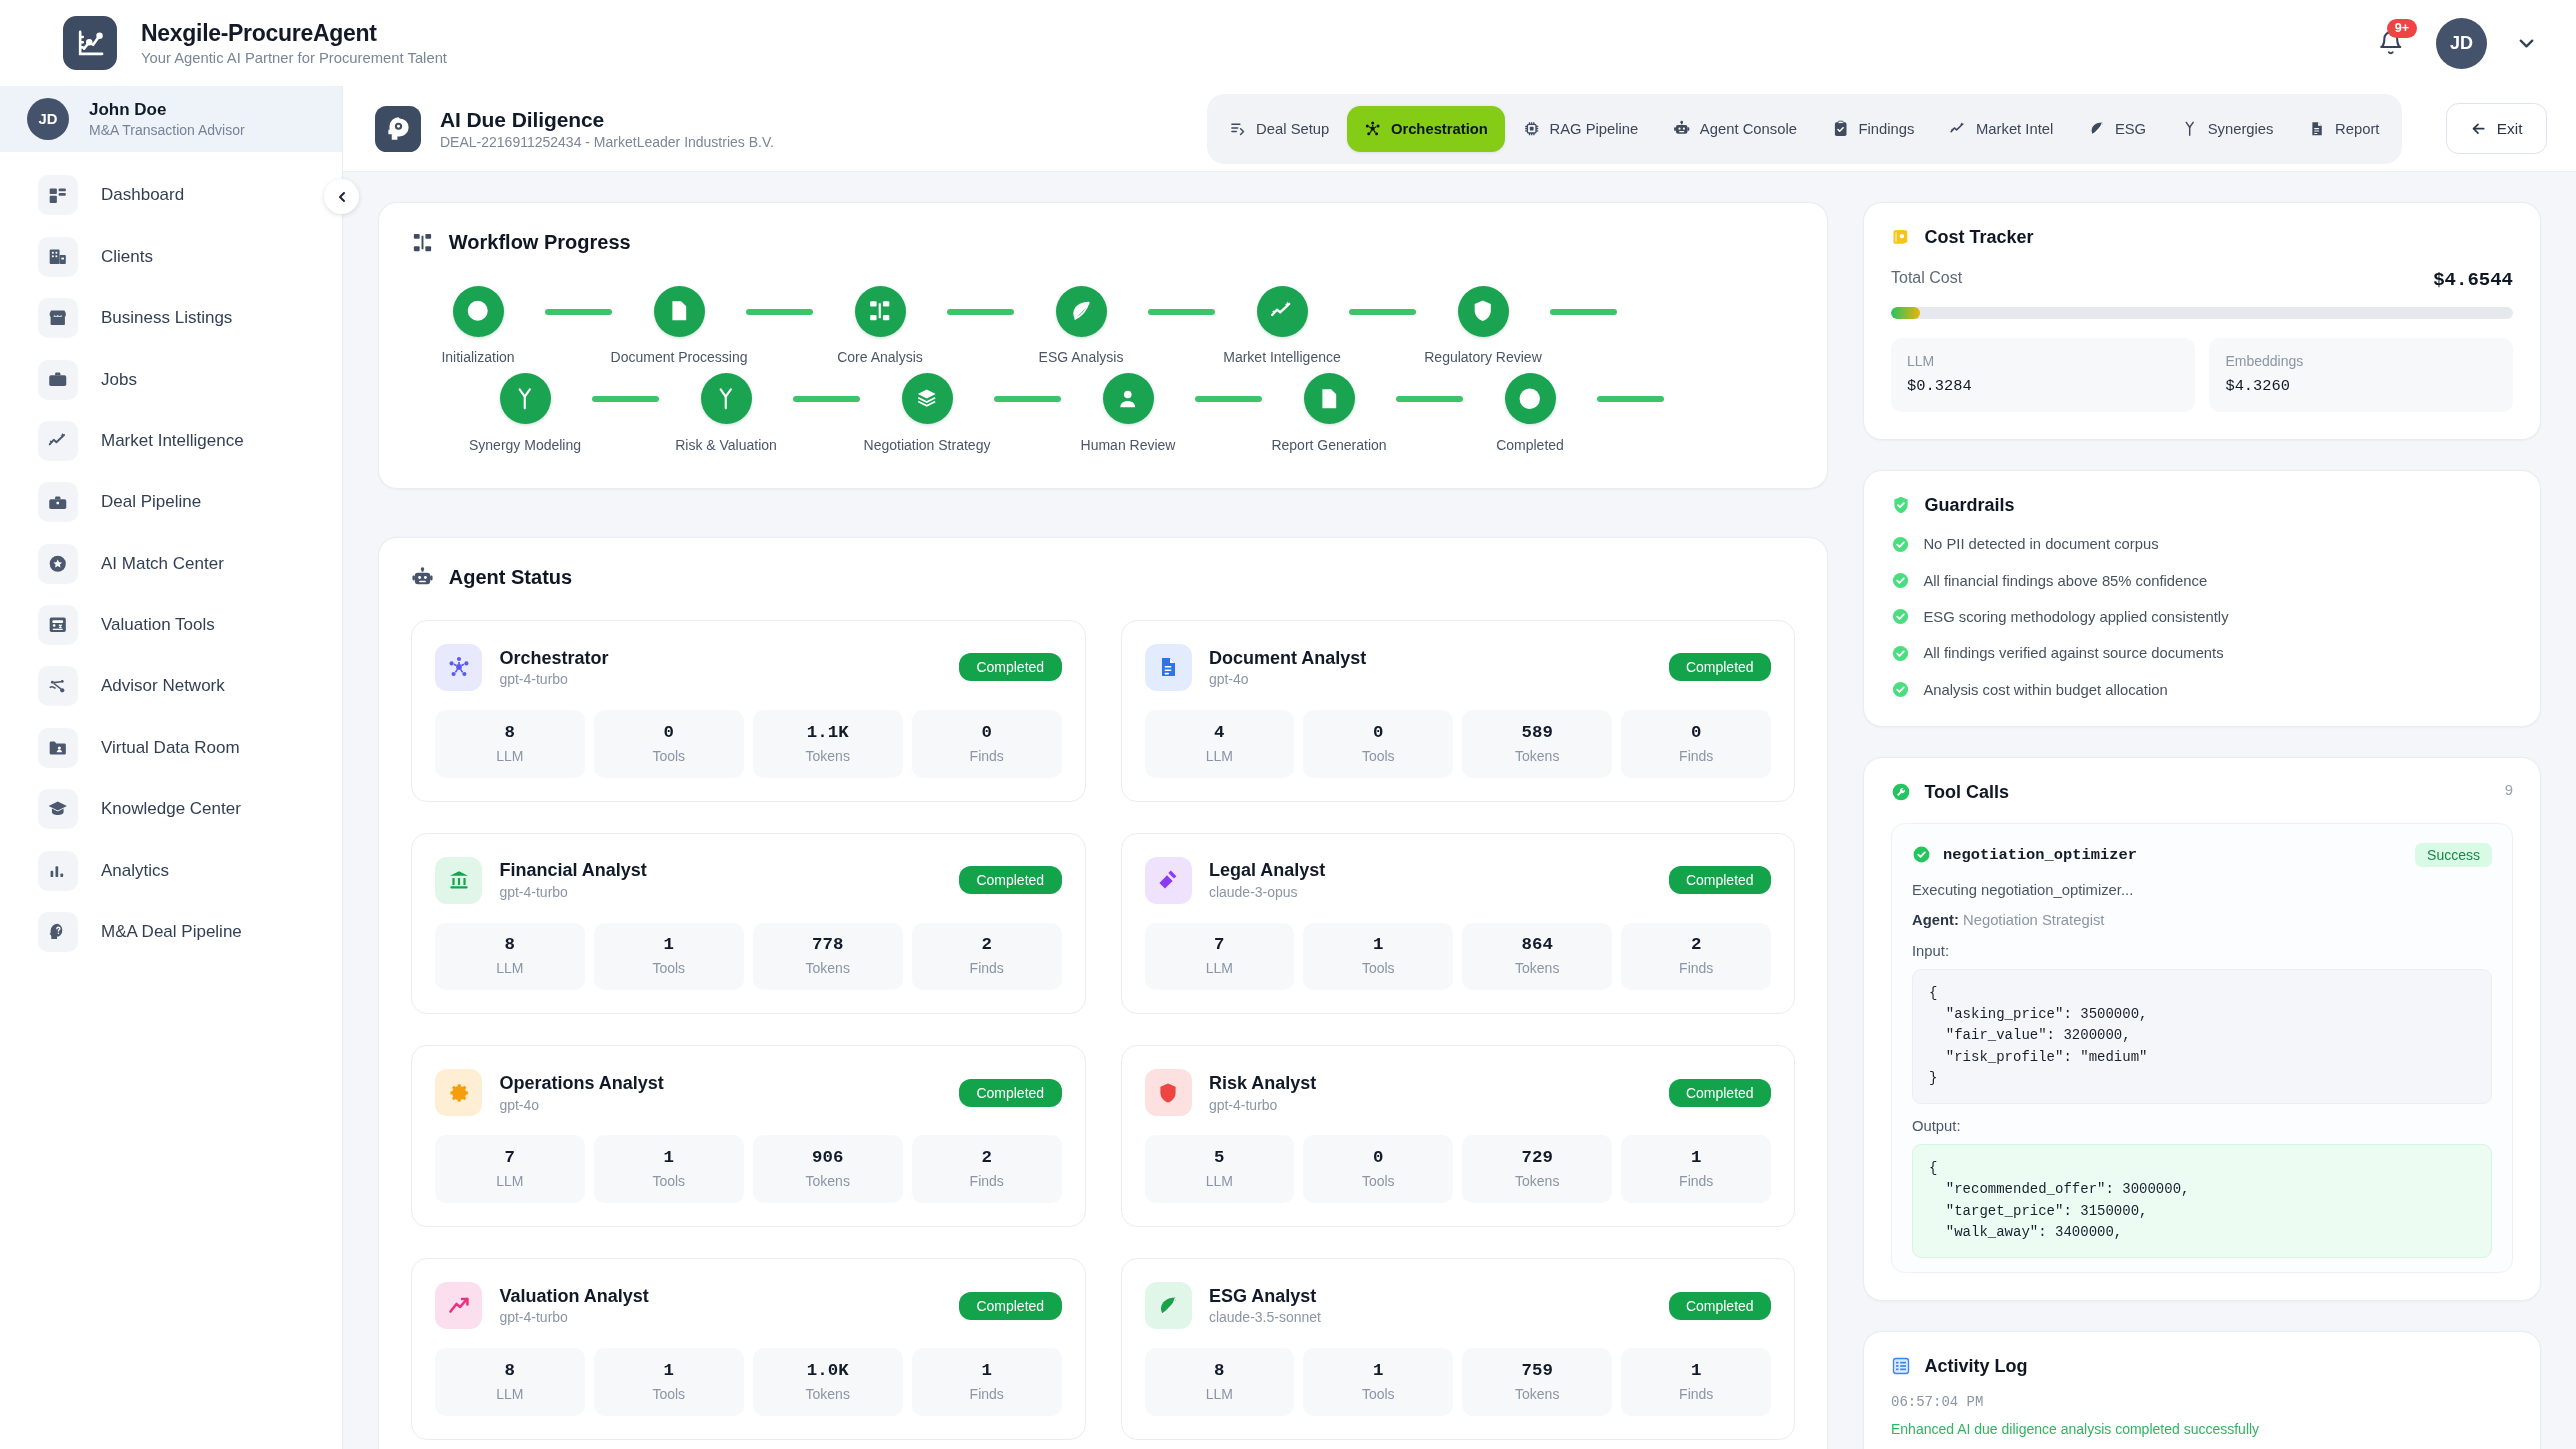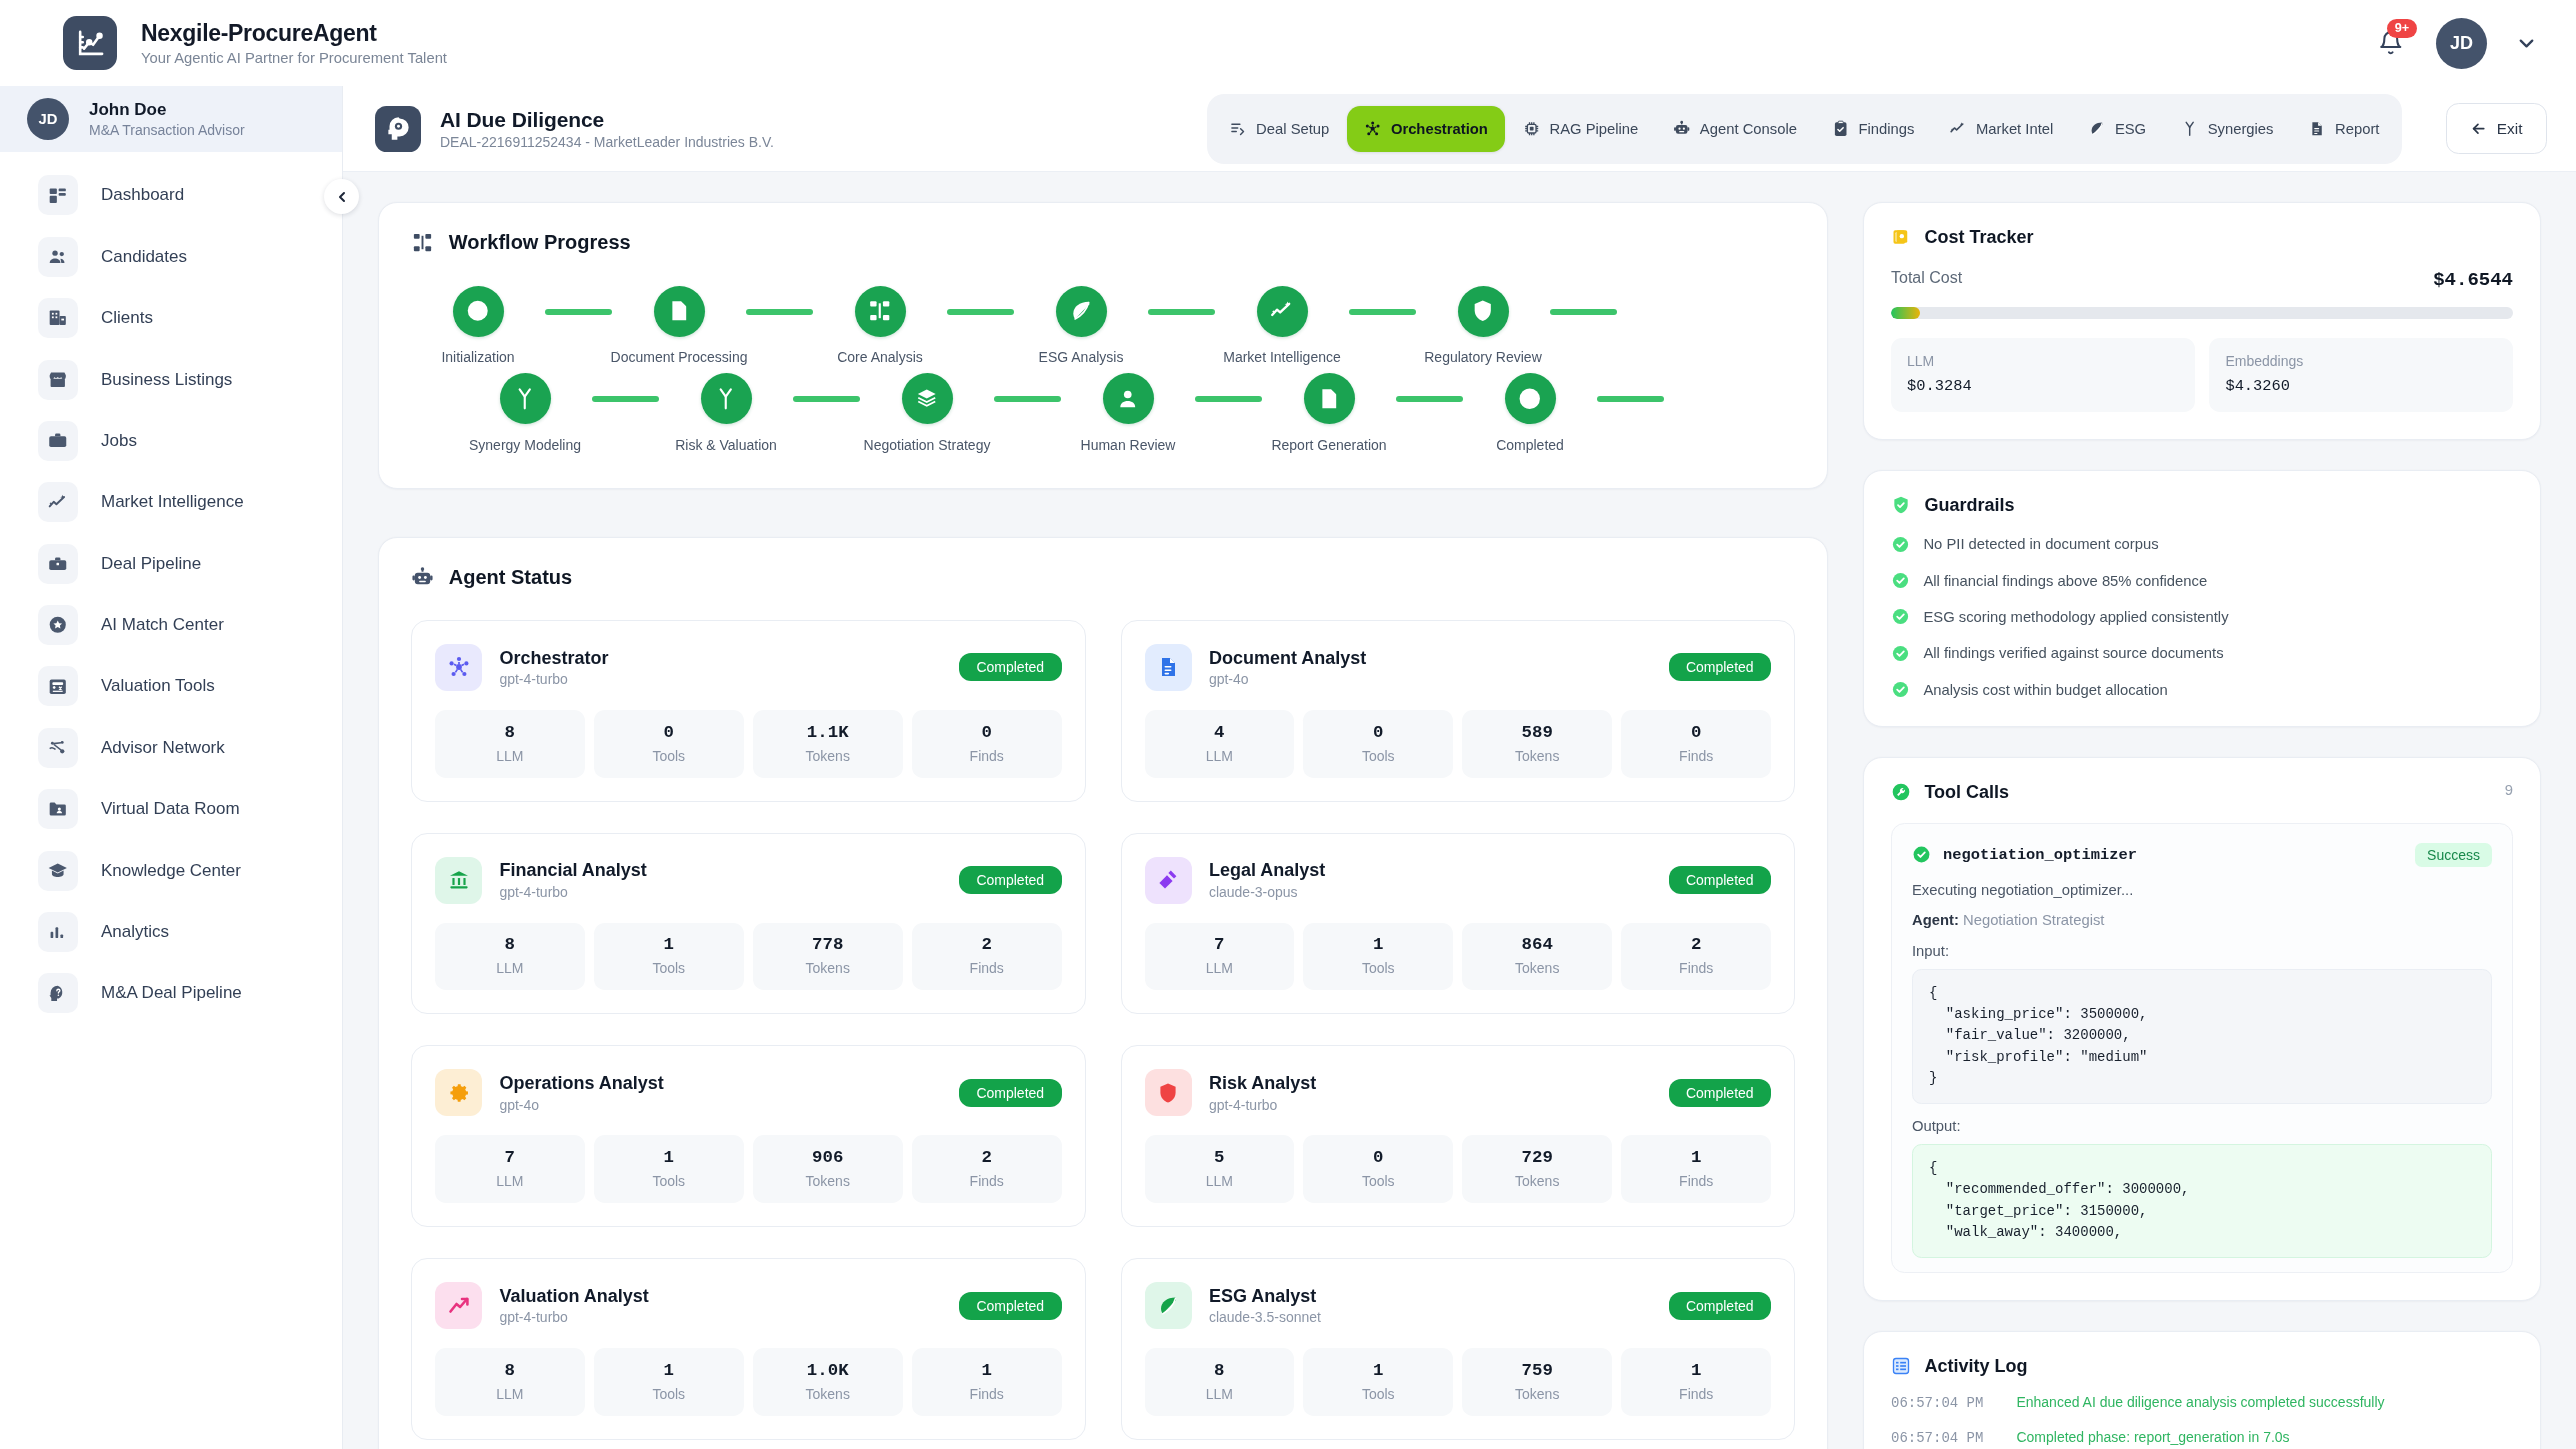--- a/index.html
+++ b/index.html
@@ -162,21 +162,21 @@
   .tool-line .muted { color:#8b95a6; }
   .tool-line b { font-weight:700; color:#2c3646; }
   .code {
     margin-top:9.4px; border-radius:9.4px; padding:13.4px 16px; font-family:"Liberation Mono", monospace;
     font-size:14px; line-height:1.52; color:#18202d; white-space:pre; overflow:hidden;
   }
   .code.in { background:#f4f6f9; border:0.7px solid #eaeef4; }
   .code.out { background:#edfcf2; border:0.7px solid #d4f5e0; }
 
   .log-list { margin-top:17.4px; display:flex; flex-direction:column; gap:17.4px; }
-  .log-row { display:flex; gap:33px; align-items:baseline; font-size:14px; }
+  .log-row { display:flex; gap:11px; align-items:baseline; font-size:14px;flex-direction:column; }
   .log-time { color:#8b95a6; font-family:"Liberation Mono", monospace; white-space:nowrap; }
   .log-msg { color:#2fb561; }
 
   svg { display:block; }
 </style>
 </head>
 <body>
 
 <div class="app">
 
@@ -232,31 +232,20 @@
                 <rect x="13" y="4" width="8" height="3" rx="1"></rect>
                 <rect x="13" y="9" width="8" height="3" rx="1"></rect>
                 <rect x="3" y="12" width="8" height="8" rx="1"></rect>
               </svg>
             </span>
             <span class="nav-label">Dashboard</span>
           </div>
           <div class="nav-item">
             <span class="nav-ico">
               <svg width="21.5" height="21.5" viewBox="0 0 24 24" fill="#4b586e">
-                <circle cx="9" cy="8" r="3"></circle>
-                <circle cx="16.5" cy="9" r="2.4"></circle>
-                <path d="M3 19c0-3.3 2.7-5 6-5s6 1.7 6 5z"></path>
-                <path d="M15 14.3c2.6.2 4.5 1.8 4.5 4.7H16z"></path>
-              </svg>
-            </span>
-            <span class="nav-label">Candidates</span>
-          </div>
-          <div class="nav-item">
-            <span class="nav-ico">
-              <svg width="21.5" height="21.5" viewBox="0 0 24 24" fill="#4b586e">
                 <rect x="3" y="4" width="11" height="16" rx="1"></rect>
                 <rect x="14" y="10" width="7" height="10" rx="1"></rect>
                 <rect x="5.5" y="6.5" width="2" height="2" fill="#fff"></rect>
                 <rect x="9.5" y="6.5" width="2" height="2" fill="#fff"></rect>
                 <rect x="5.5" y="10.5" width="2" height="2" fill="#fff"></rect>
                 <rect x="9.5" y="10.5" width="2" height="2" fill="#fff"></rect>
                 <rect x="16" y="13" width="3" height="2" fill="#fff"></rect>
               </svg>
             </span>
             <span class="nav-label">Clients</span>

